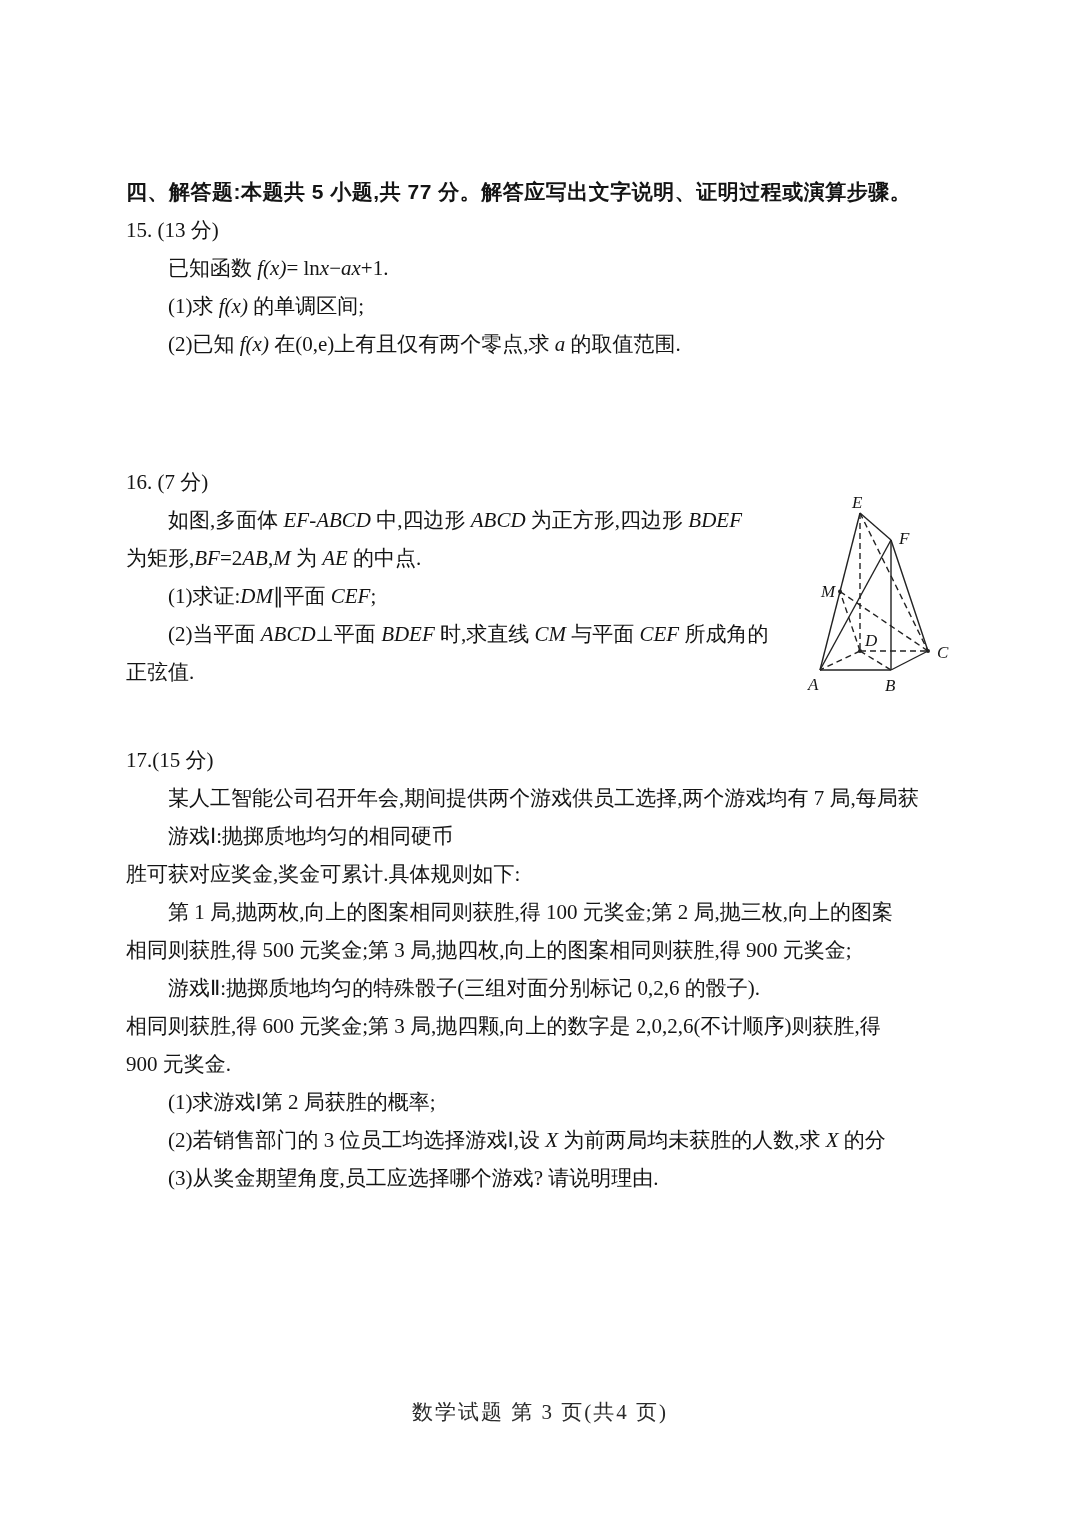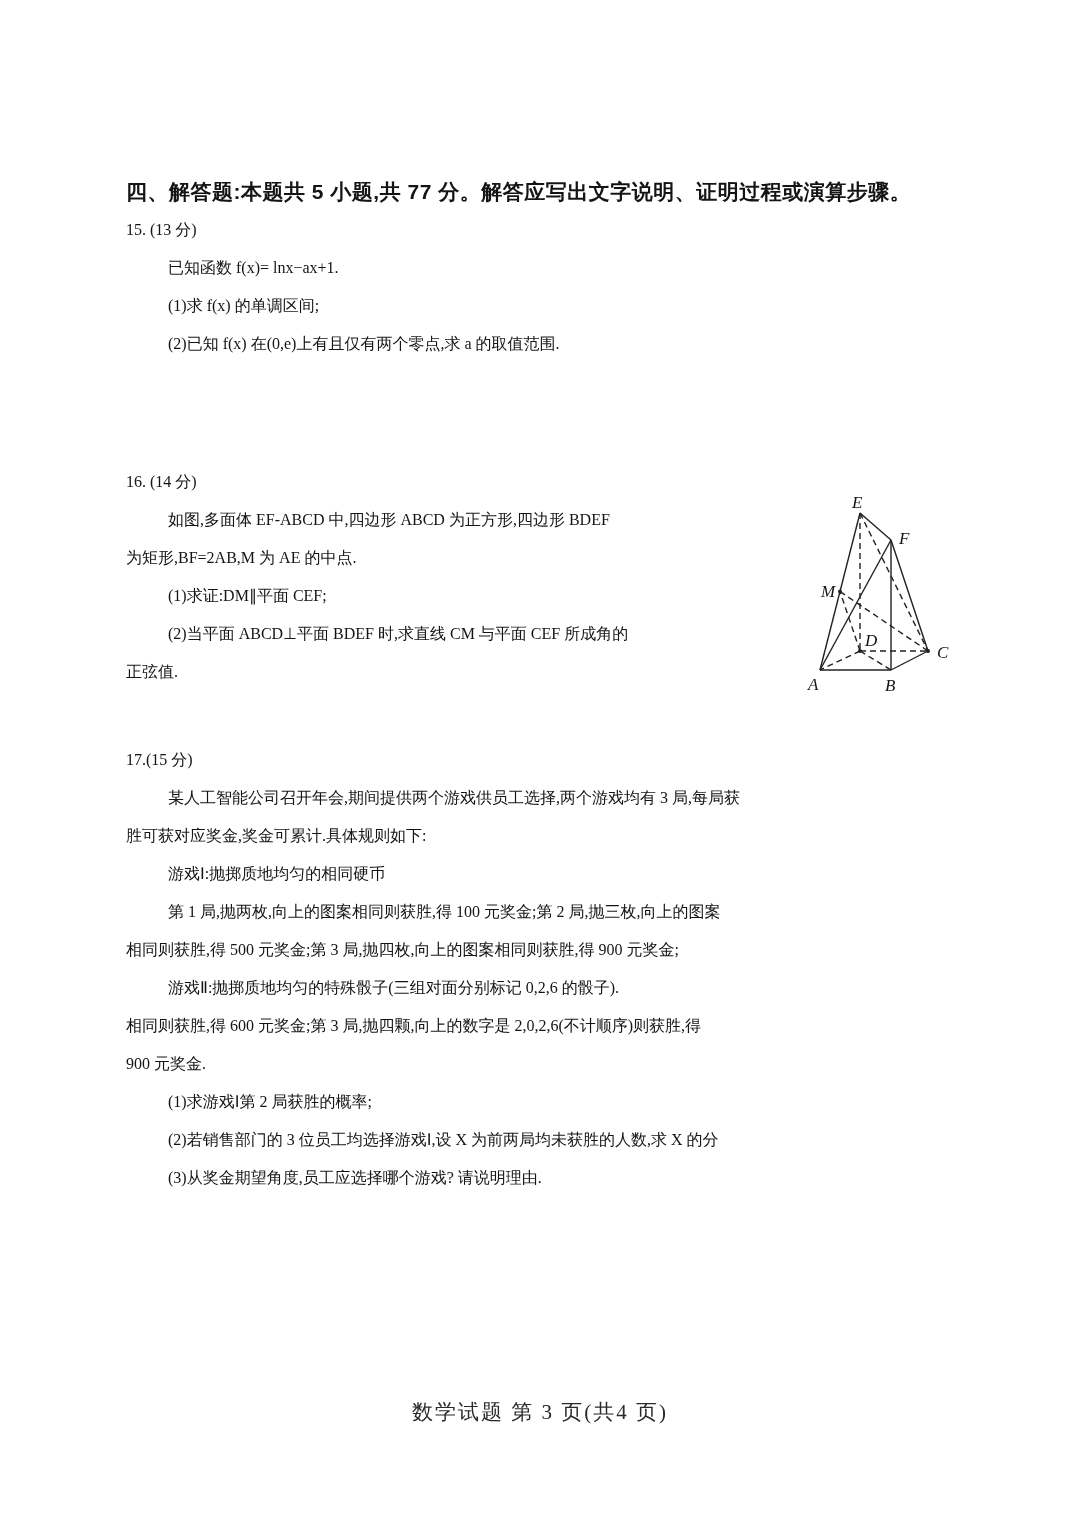--- a/index.html
+++ b/index.html
@@ -8,31 +8,31 @@
     background:#ffffff;
     position:relative;
     overflow:hidden;
     font-family:"Liberation Serif", serif;
     color:#141414;
   }
   .content {
     position:absolute; left:126px; top:163px; width:830px;
   }
   .line {
-    font-size:16px; line-height:38px; white-space:nowrap;
+    font-size:21px; line-height:38px; white-space:nowrap;
   }
   .indent { text-indent:42px; }
   .sec-header {
     font-family:"Liberation Sans", sans-serif;
     font-weight:bold;
     font-size:21px; line-height:38px;
     letter-spacing:0.5px;
     margin-top:10px;
   }
-  .it { }
+  .it { font-style:italic; }
   .q16-block { margin-top:100px; }
   .q17-block { margin-top:50px; }
   .figure {
     position:absolute; left:788px; top:478px; width:230px; height:235px;
   }
   .figure svg { display:block; }
   .figure text {
     font-family:"Liberation Serif", serif;
     font-style:italic;
     font-size:17px;
@@ -54,33 +54,33 @@
   <div class="line sec-header">四、解答题:本题共 5 小题,共 77 分。解答应写出文字说明、证明过程或演算步骤。</div>
 
   <section>
     <div class="line">15. (13 分)</div>
     <div class="line indent"><span>已知函数 </span><span class="it">f(x)</span><span>= ln</span><span class="it">x</span><span>−</span><span class="it">ax</span><span>+1.</span></div>
     <div class="line indent"><span>(1)求 </span><span class="it">f(x)</span><span> 的单调区间;</span></div>
     <div class="line indent"><span>(2)已知 </span><span class="it">f(x)</span><span> 在(0,e)上有且仅有两个零点,求 </span><span class="it">a</span><span> 的取值范围.</span></div>
   </section>
 
   <section class="q16-block">
-    <div class="line">16. (14 分)</div>
+    <div class="line">16. (7 分)</div>
     <div class="line indent"><span>如图,多面体 </span><span class="it">EF-ABCD</span><span> 中,四边形 </span><span class="it">ABCD</span><span> 为正方形,四边形 </span><span class="it">BDEF</span></div>
     <div class="line"><span>为矩形,</span><span class="it">BF</span><span>=2</span><span class="it">AB</span><span>,</span><span class="it">M</span><span> 为 </span><span class="it">AE</span><span> 的中点.</span></div>
     <div class="line indent"><span>(1)求证:</span><span class="it">DM</span><span>∥平面 </span><span class="it">CEF</span><span>;</span></div>
     <div class="line indent"><span>(2)当平面 </span><span class="it">ABCD</span><span>⊥平面 </span><span class="it">BDEF</span><span> 时,求直线 </span><span class="it">CM</span><span> 与平面 </span><span class="it">CEF</span><span> 所成角的</span></div>
     <div class="line"><span>正弦值.</span></div>
   </section>
 
   <section class="q17-block">
     <div class="line">17.(15 分)</div>
-    <div class="line indent"><span>某人工智能公司召开年会,期间提供两个游戏供员工选择,两个游戏均有 3 局,每局获</span></div>
+    <div class="line indent"><span>某人工智能公司召开年会,期间提供两个游戏供员工选择,两个游戏均有 7 局,每局获</span></div>
+    <div class="line indent"><span>游戏Ⅰ:抛掷质地均匀的相同硬币</span></div>
     <div class="line"><span>胜可获对应奖金,奖金可累计.具体规则如下:</span></div>
-    <div class="line indent"><span>游戏Ⅰ:抛掷质地均匀的相同硬币</span></div>
     <div class="line indent"><span>第 1 局,抛两枚,向上的图案相同则获胜,得 100 元奖金;第 2 局,抛三枚,向上的图案</span></div>
     <div class="line"><span>相同则获胜,得 500 元奖金;第 3 局,抛四枚,向上的图案相同则获胜,得 900 元奖金;</span></div>
     <div class="line indent"><span>游戏Ⅱ:抛掷质地均匀的特殊骰子(三组对面分别标记 0,2,6 的骰子).</span></div>
     <div class="line"><span>相同则获胜,得 600 元奖金;第 3 局,抛四颗,向上的数字是 2,0,2,6(不计顺序)则获胜,得</span></div>
     <div class="line"><span>900 元奖金.</span></div>
     <div class="line indent"><span>(1)求游戏Ⅰ第 2 局获胜的概率;</span></div>
     <div class="line indent"><span>(2)若销售部门的 3 位员工均选择游戏Ⅰ,设 </span><span class="it">X</span><span> 为前两局均未获胜的人数,求 </span><span class="it">X</span><span> 的分</span></div>
     <div class="line indent"><span>(3)从奖金期望角度,员工应选择哪个游戏? 请说明理由.</span></div>
   </section>
 

